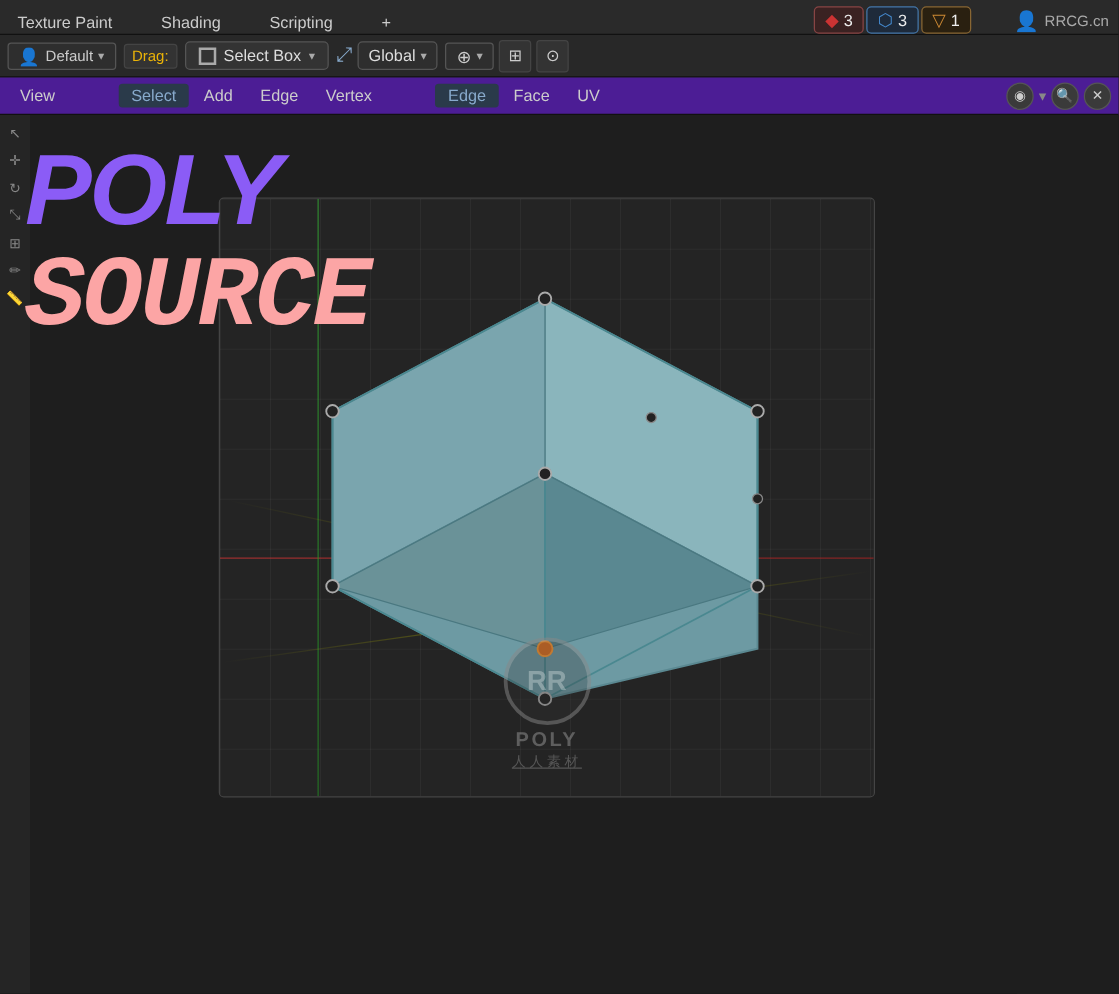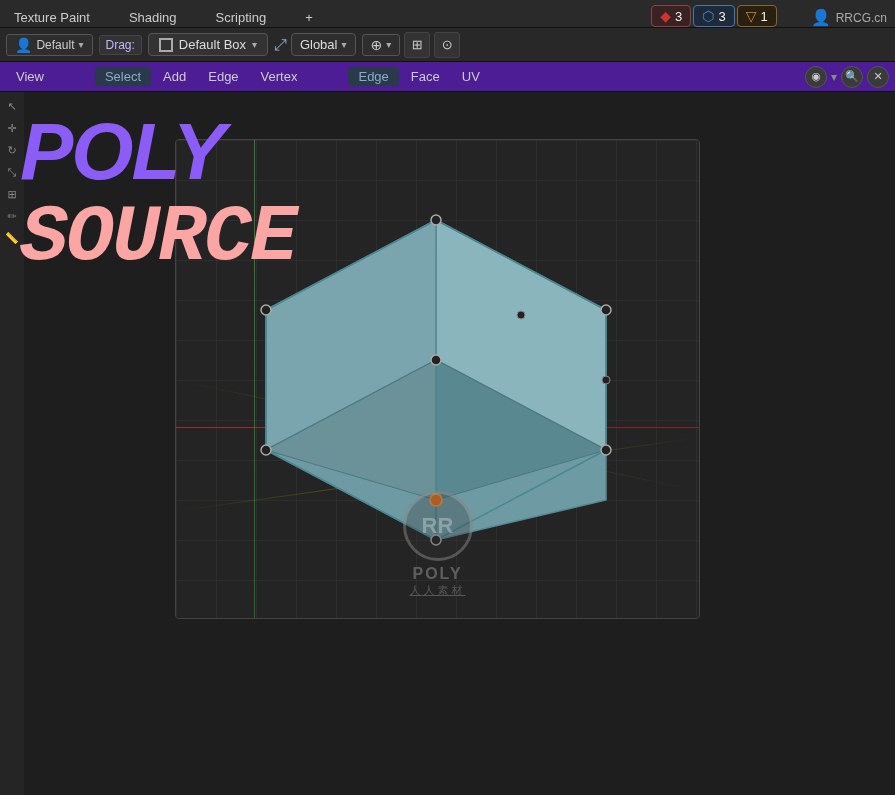--- a/index.html
+++ b/index.html
@@ -67,21 +67,21 @@
       background: #282828;
       height: 34px;
       padding: 0 6px;
       gap: 6px;
       border-bottom: 1px solid #111;
     }
     .t2-item {
       display: flex;
       align-items: flex-end;
       gap: 4px;
-      color: #c4b5fd;
+      color: #eab308;
       font-size: 12px;
       padding: 2px 6px;
       border-radius: 3px;
       cursor: pointer;
       background: #333;
       border: 1px solid #444;
     }
     .t2-dropdown {
       display: flex;
       align-items: center;
@@ -223,21 +223,21 @@
       color: #888;
       font-size: 11px;
       cursor: pointer;
       border-radius: 2px;
     }
 
     
     .viewport {
       position: absolute;
       left: 175px;
-      top: 47px;
+      top: 66px;
       width: 525px;
       height: 480px;
       background: #2a2a2a;
       border: 1px solid #444;
       border-radius: 4px;
       overflow: hidden;
     }
 
     
     .grid-bg {
@@ -387,21 +387,21 @@
     <span>Default</span>
     <span class="chevron">▾</span>
   </div>
 
   <div class="t2-item">
     <span>Drag:</span>
   </div>
 
   <div class="select-box-btn">
     <div class="select-icon"></div>
-    <span>Default Box</span>
+    <span>Select Box</span>
     <span class="chevron">▾</span>
   </div>
 
   <div style="display:flex;align-items:center;gap:4px;">
     <span style="color:#88aacc;font-size:16px;">⤢</span>
     <div class="global-btn">
       <span>Global</span>
       <span class="chevron">▾</span>
     </div>
   </div>

